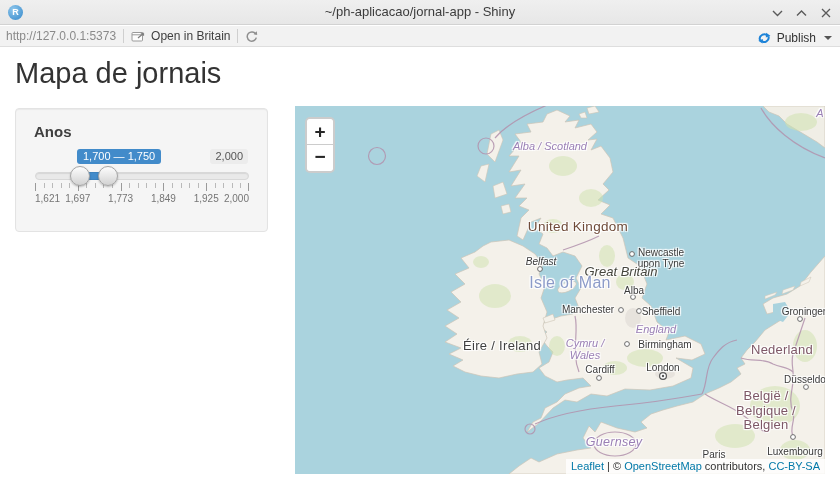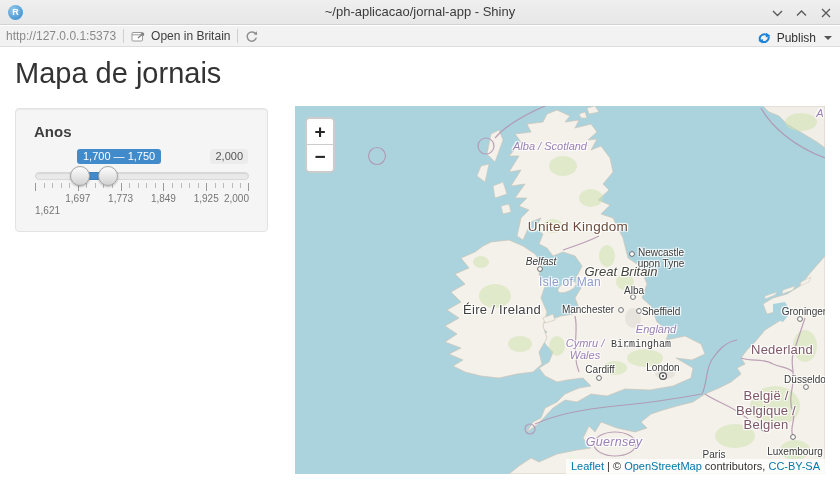--- a/index.html
+++ b/index.html
@@ -63,23 +63,23 @@
     background:#aad3de; overflow:hidden; cursor:grab; }
   .map svg.tiles { position:absolute; left:0; top:0; }
   .map-label { position:absolute; transform:translate(-50%,-50%); text-align:center;
     line-height:1.12; pointer-events:none; white-space:nowrap;
     text-shadow:-1px -1px 1px #fff,1px -1px 1px #fff,-1px 1px 1px #fff,1px 1px 1px #fff,0 0 2px #fff; }
   .wrap { white-space:normal; }
   .lbl-city    { font-size:10px; color:#3a3a3a; }
   .lbl-region  { font-size:11px; font-style:italic; color:#9a7fb5; }
   .lbl-country { font-size:13.5px; color:#6e4a38; letter-spacing:.3px; }
   .lbl-country2{ font-size:13px; color:#7d5766; letter-spacing:.2px; }
-  .lbl-island  { font-size:12px; color:#8c9bc8; letter-spacing:.3px; }
+  .lbl-island  { font-size:16px; color:#8c9bc8; letter-spacing:.3px; }
   .lbl-phys    { font-size:13px; font-style:italic; font-weight:500; color:#45453d; }
-  .lbl-area    { font-size:13px; color:#3f3f3f; letter-spacing:.3px; }
+  .lbl-area    { font-size:13px; color:#3f3f3f; letter-spacing:.3px;margin-top:36px; }
   .lbl-guern   { font-size:12.5px; font-style:italic; color:#9a7fb5; letter-spacing:.3px; }
 
   .leaflet-zoom { position:absolute; left:10px; top:11px; width:30px;
     border:2px solid rgba(0,0,0,.2); border-radius:5px; background:#fff; }
   .zoom-btn { width:26px; height:26px; background:#fff; text-align:center;
     font:bold 19px/25px "Liberation Sans",sans-serif; color:#262626; cursor:pointer; }
   .zoom-btn.in { border-bottom:1px solid #ccc; border-radius:4px 4px 0 0; }
   .zoom-btn.out { border-radius:0 0 4px 4px; line-height:23px; }
 
   .attribution { position:absolute; right:0; bottom:0; background:rgba(255,255,255,.78);
@@ -152,21 +152,21 @@
       <span class="irs-max">2,000</span>
       <div class="irs-track"></div>
       <div class="irs-bar"></div>
       <div class="irs-minor-ticks"></div>
       <div class="irs-major-tick" style="left:0;"></div>
       <div class="irs-major-tick" style="left:20%;"></div>
       <div class="irs-major-tick" style="left:40%;"></div>
       <div class="irs-major-tick" style="left:60%;"></div>
       <div class="irs-major-tick" style="left:80%;"></div>
       <div class="irs-major-tick" style="left:213px;"></div>
-      <span class="irs-grid-label first" style="left:0;margin-top:12px;">1,621</span>
+      <span class="irs-grid-label first" style="left:0;">1,621</span>
       <span class="irs-grid-label" style="left:20%;">1,697</span>
       <span class="irs-grid-label" style="left:40%;">1,773</span>
       <span class="irs-grid-label" style="left:60%;">1,849</span>
       <span class="irs-grid-label" style="left:80%;">1,925</span>
       <span class="irs-grid-label last" style="left:214px;">2,000</span>
       <div class="irs-handle from"></div>
       <div class="irs-handle to"></div>
     </div>
   </div>
 
@@ -263,21 +263,21 @@
     <span class="map-label lbl-city wrap" style="left:366px; top:152px; width:66px;">Newcastle upon Tyne</span>
     <span class="map-label lbl-city" style="left:246px; top:156px;font-style:italic;">Belfast</span>
     <span class="map-label lbl-phys" style="left:326px; top:166px;">Great Britain</span>
     <span class="map-label lbl-island" style="left:275px; top:177px;">Isle of Man</span>
     <span class="map-label lbl-area" style="left:207px; top:204px;">Éire / Ireland</span>
     <span class="map-label lbl-city" style="left:339px; top:185px;">Alba</span>
     <span class="map-label lbl-city" style="left:293px; top:204px;">Manchester</span>
     <span class="map-label lbl-city" style="left:366px; top:206px;">Sheffield</span>
     <span class="map-label lbl-region" style="left:361px; top:223px;">England</span>
     <span class="map-label lbl-region wrap" style="left:290px; top:243px; width:52px;">Cymru / Wales</span>
-    <span class="map-label lbl-city" style="left:346px; top:239px;font-family:Liberation Mono, monospace;">Birmingham</span>
+    <span class="map-label lbl-city" style="left:370px; top:239px;">Birmingham</span>
     <span class="map-label lbl-city" style="left:510px; top:206px;">Groningen</span>
     <span class="map-label lbl-country2" style="left:487px; top:244px;">Nederland</span>
     <span class="map-label lbl-city" style="left:513px; top:274px;">Düsseldorf</span>
     <span class="map-label lbl-country2 wrap" style="left:471px; top:305px; width:70px;">België / Belgique / Belgien</span>
     <span class="map-label lbl-city" style="left:305px; top:264px;">Cardiff</span>
     <span class="map-label lbl-city" style="left:368px; top:262px;">London</span>
     <span class="map-label lbl-guern" style="left:319px; top:336px;">Guernsey</span>
     <span class="map-label lbl-city" style="left:419px; top:349px;">Paris</span>
     <span class="map-label lbl-city" style="left:500px; top:346px;">Luxembourg</span>
     <span class="map-label lbl-region" style="left:525px; top:7px;">A</span>

